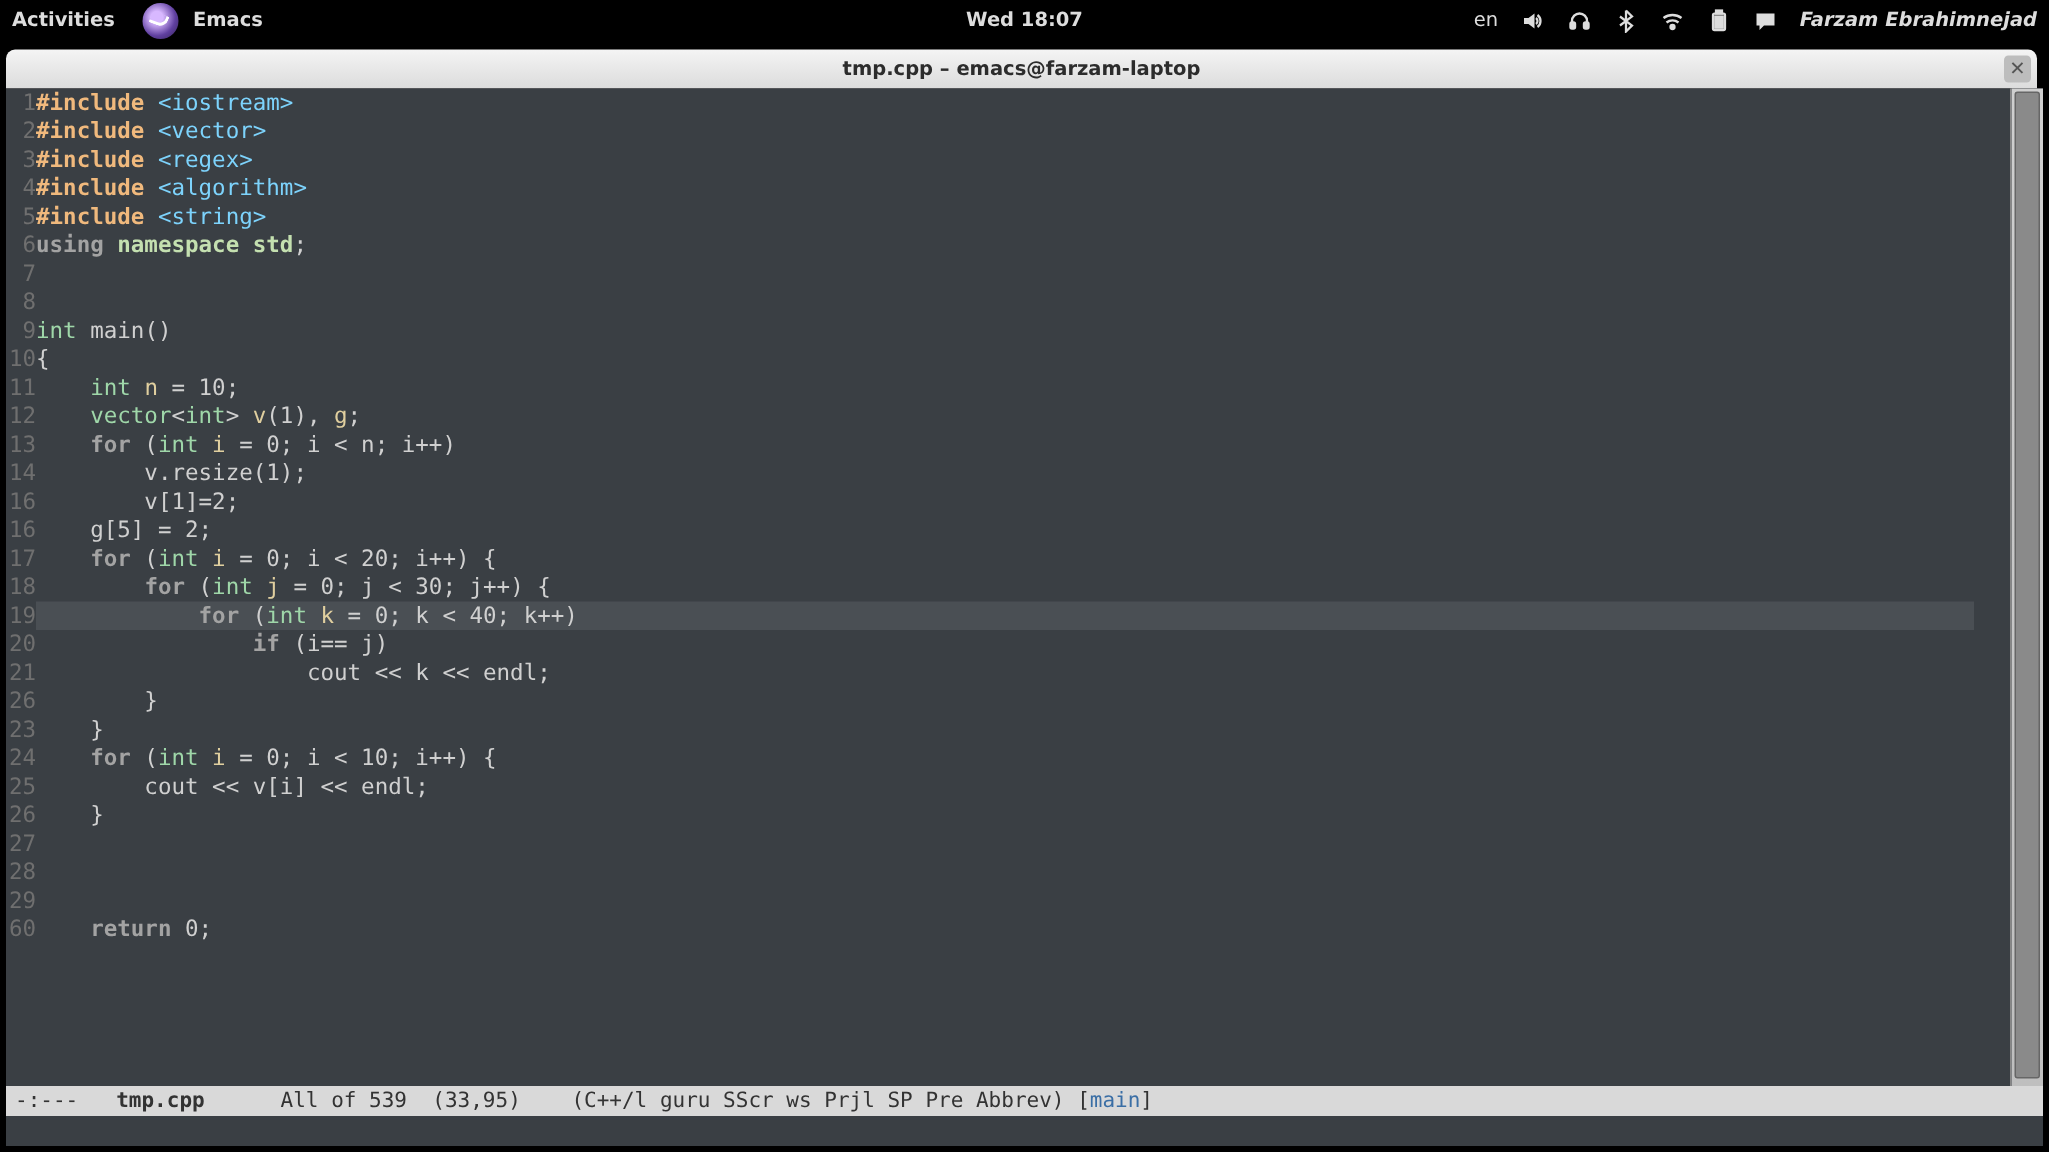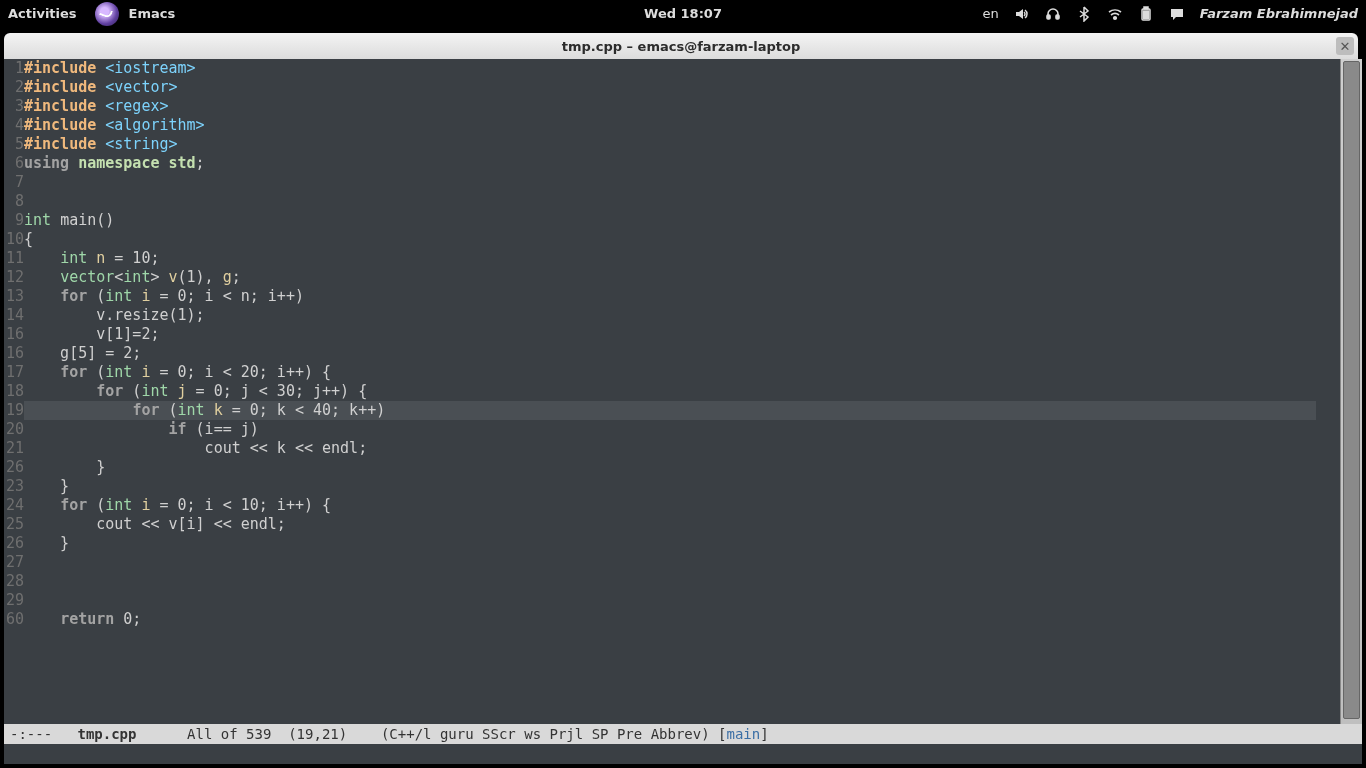--- a/index.html
+++ b/index.html
@@ -139,15 +139,15 @@
       <div class="ln">28</div>
       <div class="ln">29</div>
       <div class="ln">60</div>
     </div>
   <div id="code"><div class="ln" style="position: relative;"><span class="kw-pre">#include</span><span class="pn"> </span><span class="inc">&lt;iostream&gt;</span></div><div class="ln" style="position: relative;"><span class="kw-pre">#include</span><span class="pn"> </span><span class="inc">&lt;vector&gt;</span></div><div class="ln" style="position: relative;"><span class="kw-pre">#include</span><span class="pn"> </span><span class="inc">&lt;regex&gt;</span></div><div class="ln" style="position: relative;"><span class="kw-pre">#include</span><span class="pn"> </span><span class="inc">&lt;algorithm&gt;</span></div><div class="ln" style="position: relative;"><span class="kw-pre">#include</span><span class="pn"> </span><span class="inc">&lt;string&gt;</span></div><div class="ln" style="position: relative;"><span class="kw">using</span><span class="pn"> </span><span class="ns">namespace</span><span class="pn"> </span><span class="ns">std</span><span class="pn">;</span></div><div class="ln" style="position: relative;"><span class="pn"></span></div><div class="ln" style="position: relative;"><span class="pn"></span></div><div class="ln" style="position: relative;"><span class="type">int</span><span class="pn"> </span><span class="fn">main</span><span class="pn">()</span></div><div class="ln" style="position: relative;"><span class="pn">{</span></div><div class="ln" style="position: relative;"><span class="pn">    </span><span class="type">int</span><span class="pn"> </span><span class="var">n</span><span class="pn"> = 10;</span></div><div class="ln" style="position: relative;"><span class="pn">    </span><span class="type">vector</span><span class="pn">&lt;</span><span class="type">int</span><span class="pn">&gt; </span><span class="var">v</span><span class="pn">(1), </span><span class="var">g</span><span class="pn">;</span></div><div class="ln" style="position: relative;"><span class="pn">    </span><span class="kw">for</span><span class="pn"> (</span><span class="type">int</span><span class="pn"> </span><span class="var">i</span><span class="pn"> = 0; i &lt; n; i++)</span></div><div class="ln" style="position: relative;"><span class="pn">        v.resize(1);</span></div><div class="ln" style="position: relative;"><span class="pn">        v[1]=2;</span></div><div class="ln" style="position: relative;"><span class="pn">    g[5] = 2;</span></div><div class="ln" style="position: relative;"><span class="pn">    </span><span class="kw">for</span><span class="pn"> (</span><span class="type">int</span><span class="pn"> </span><span class="var">i</span><span class="pn"> = 0; i &lt; 20; i++) {</span></div><div class="ln" style="position: relative;"><span class="pn">        </span><span class="kw">for</span><span class="pn"> (</span><span class="type">int</span><span class="pn"> </span><span class="var">j</span><span class="pn"> = 0; j &lt; 30; j++) {</span></div><div class="hl-line" style="top: 342px;"></div><div class="ln" style="position: relative;"><span class="pn">            </span><span class="kw">for</span><span class="pn"> (</span><span class="type">int</span><span class="pn"> </span><span class="var">k</span><span class="pn"> = 0; k &lt; 40; k++)</span></div><div class="ln" style="position: relative;"><span class="pn">                </span><span class="kw">if</span><span class="pn"> (i== j)</span></div><div class="ln" style="position: relative;"><span class="pn">                    cout &lt;&lt; k &lt;&lt; endl;</span></div><div class="ln" style="position: relative;"><span class="pn">        }</span></div><div class="ln" style="position: relative;"><span class="pn">    }</span></div><div class="ln" style="position: relative;"><span class="pn">    </span><span class="kw">for</span><span class="pn"> (</span><span class="type">int</span><span class="pn"> </span><span class="var">i</span><span class="pn"> = 0; i &lt; 10; i++) {</span></div><div class="ln" style="position: relative;"><span class="pn">        cout &lt;&lt; v[i] &lt;&lt; endl;</span></div><div class="ln" style="position: relative;"><span class="pn">    }</span></div><div class="ln" style="position: relative;"><span class="pn"></span></div><div class="ln" style="position: relative;"><span class="pn"></span></div><div class="ln" style="position: relative;"><span class="pn"></span></div><div class="ln" style="position: relative;"><span class="pn">    </span><span class="kw">return</span><span class="pn"> 0;</span></div></div>
   <div id="scrollbar">
       <div class="thumb"></div>
     </div>
 </div>
 
-<div id="modeline"><span>-:---</span>   <span class="fname">tmp.cpp</span>      <span>All of 539  (19,21)</span>    <span>(C++/l guru SScr ws Prjl SP Pre Abbrev)</span> [<span class="main">main</span>]</div>
+<div id="modeline"><span>-:---</span>   <span class="fname">tmp.cpp</span>      <span>All of 539  (33,95)</span>    <span>(C++/l guru SScr ws Prjl SP Pre Abbrev)</span> [<span class="main">main</span>]</div>
 
 <div id="minibuf"></div>
 
 </body></html>

